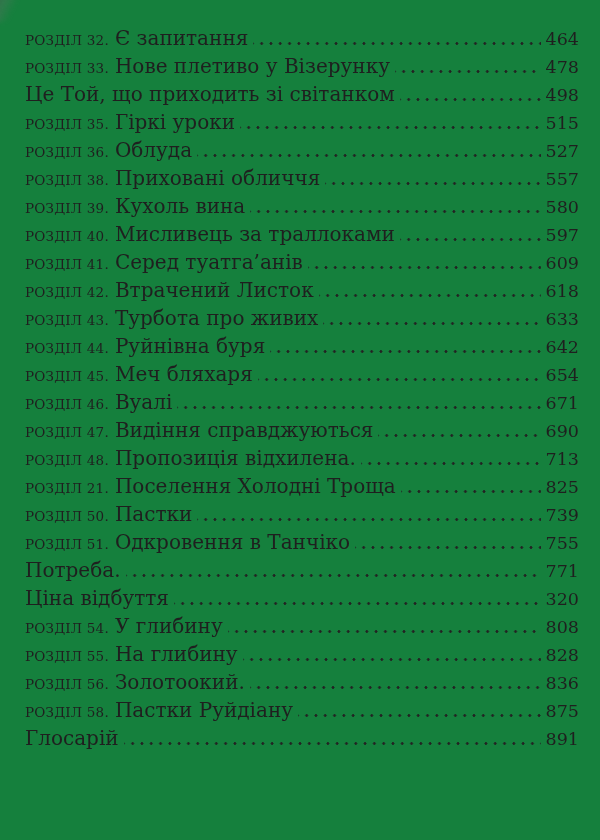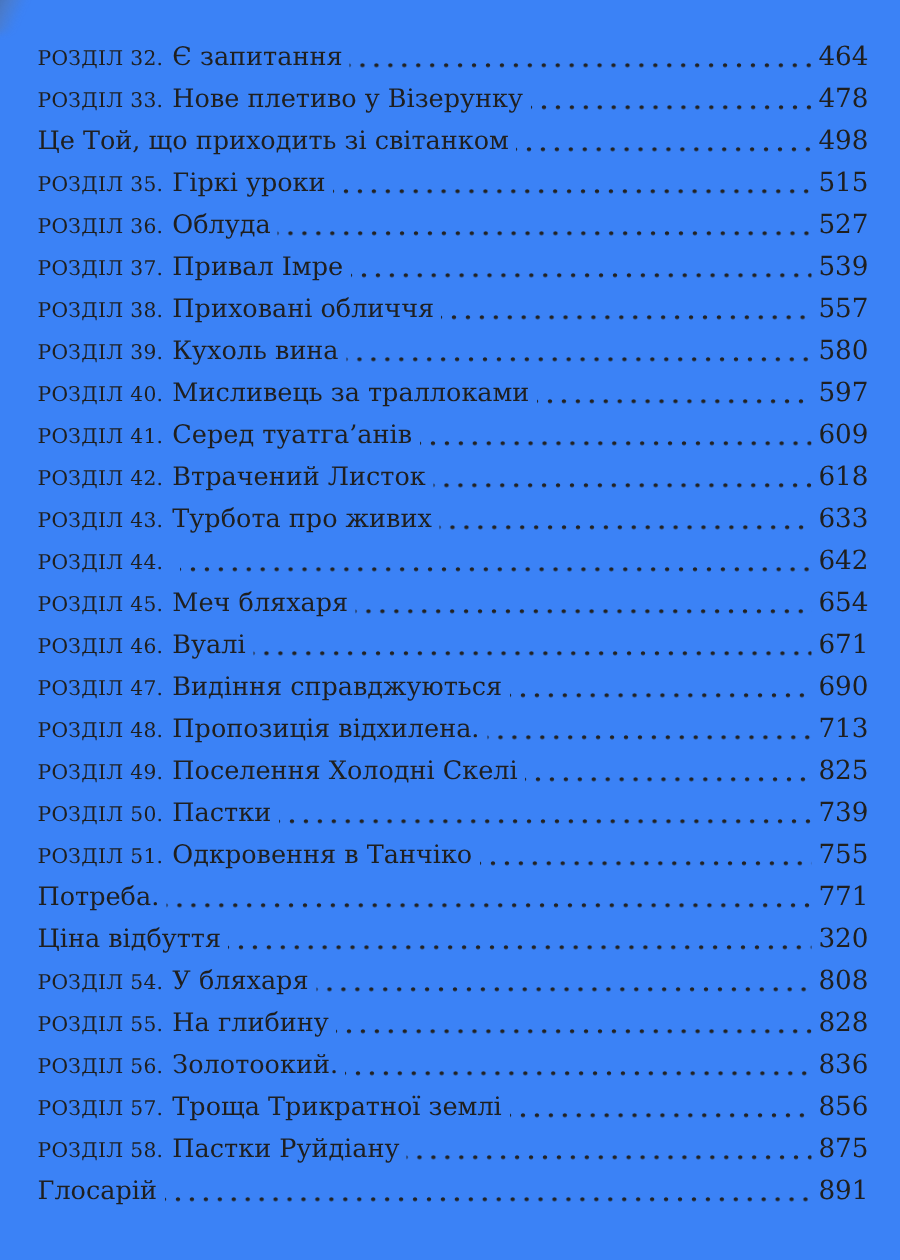--- a/index.html
+++ b/index.html
@@ -43,42 +43,42 @@
     height: 28px;
     line-height: 28px;
     white-space: nowrap;
   }
   .prefix {
     font-size: 13.5px;
     letter-spacing: 0.2px;
     margin-right: 6px;
   }
   .title {
-    font-size: 17px;
+    font-size: 20px;
   }
   .dots {
     flex: 1 1 auto;
     align-self: stretch;
     margin-left: 5px;
     margin-right: 5px;
     background-image: radial-gradient(circle, #222222 1.15px, rgba(0,0,0,0) 1.75px);
     background-size: 9.3px 3.4px;
     background-repeat: repeat-x;
     background-position: 4px 18px;
   }
   .pagenum {
     font-size: 17.5px;
     text-align: left;
     min-width: 30px;
   }
 </style>
 </head>
 <body>
 
-<div class="page" style="background: #3b82f6; color: rgb(31, 31, 31);">
+<div class="page" style="background: #15803d; color: rgb(31, 31, 31);">
   <div class="corner-smudge"></div>
   <div class="toc" id="toc">
   <div class="row">
     <span class="prefix">РОЗДІЛ 32.</span>
     <span class="title">Є запитання</span>
     <span class="dots"></span>
     <span class="pagenum">464</span>
   </div>
 
   <div class="row">
@@ -101,26 +101,20 @@
     <span class="pagenum">515</span>
   </div>
 
   <div class="row">
     <span class="prefix">РОЗДІЛ 36.</span>
     <span class="title">Облуда</span>
     <span class="dots"></span>
     <span class="pagenum">527</span>
   </div>
 
-  <div class="row">
-    <span class="prefix">РОЗДІЛ 37.</span>
-    <span class="title">Привал Імре</span>
-    <span class="dots"></span>
-    <span class="pagenum">539</span>
-  </div>
 
   <div class="row">
     <span class="prefix">РОЗДІЛ 38.</span>
     <span class="title">Приховані обличчя</span>
     <span class="dots"></span>
     <span class="pagenum">557</span>
   </div>
 
   <div class="row">
     <span class="prefix">РОЗДІЛ 39.</span>
@@ -152,20 +146,21 @@
 
   <div class="row">
     <span class="prefix">РОЗДІЛ 43.</span>
     <span class="title">Турбота про живих</span>
     <span class="dots"></span>
     <span class="pagenum">633</span>
   </div>
 
   <div class="row">
     <span class="prefix">РОЗДІЛ 44.</span>
+    <span class="title">Руйнівна буря</span>
     <span class="dots"></span>
     <span class="pagenum">642</span>
   </div>
 
   <div class="row">
     <span class="prefix">РОЗДІЛ 45.</span>
     <span class="title">Меч бляхаря</span>
     <span class="dots"></span>
     <span class="pagenum">654</span>
   </div>
@@ -185,22 +180,22 @@
   </div>
 
   <div class="row">
     <span class="prefix">РОЗДІЛ 48.</span>
     <span class="title">Пропозиція відхилена.</span>
     <span class="dots"></span>
     <span class="pagenum">713</span>
   </div>
 
   <div class="row">
-    <span class="prefix">РОЗДІЛ 49.</span>
-    <span class="title">Поселення Холодні Скелі</span>
+    <span class="prefix">РОЗДІЛ 21.</span>
+    <span class="title">Поселення Холодні Троща</span>
     <span class="dots"></span>
     <span class="pagenum">825</span>
   </div>
 
   <div class="row">
     <span class="prefix">РОЗДІЛ 50.</span>
     <span class="title">Пастки</span>
     <span class="dots"></span>
     <span class="pagenum">739</span>
   </div>
@@ -219,45 +214,39 @@
   </div>
 
   <div class="row">
     <span class="title">Ціна відбуття</span>
     <span class="dots"></span>
     <span class="pagenum">320</span>
   </div>
 
   <div class="row">
     <span class="prefix">РОЗДІЛ 54.</span>
-    <span class="title">У бляхаря</span>
+    <span class="title">У глибину</span>
     <span class="dots"></span>
     <span class="pagenum">808</span>
   </div>
 
   <div class="row">
     <span class="prefix">РОЗДІЛ 55.</span>
     <span class="title">На глибину</span>
     <span class="dots"></span>
     <span class="pagenum">828</span>
   </div>
 
   <div class="row">
     <span class="prefix">РОЗДІЛ 56.</span>
     <span class="title">Золотоокий.</span>
     <span class="dots"></span>
     <span class="pagenum">836</span>
   </div>
 
-  <div class="row">
-    <span class="prefix">РОЗДІЛ 57.</span>
-    <span class="title">Троща Трикратної землі</span>
-    <span class="dots"></span>
-    <span class="pagenum">856</span>
-  </div>
 
   <div class="row">
     <span class="prefix">РОЗДІЛ 58.</span>
     <span class="title">Пастки Руйдіану</span>
     <span class="dots"></span>
     <span class="pagenum">875</span>
   </div>
 
   <div class="row">
 

